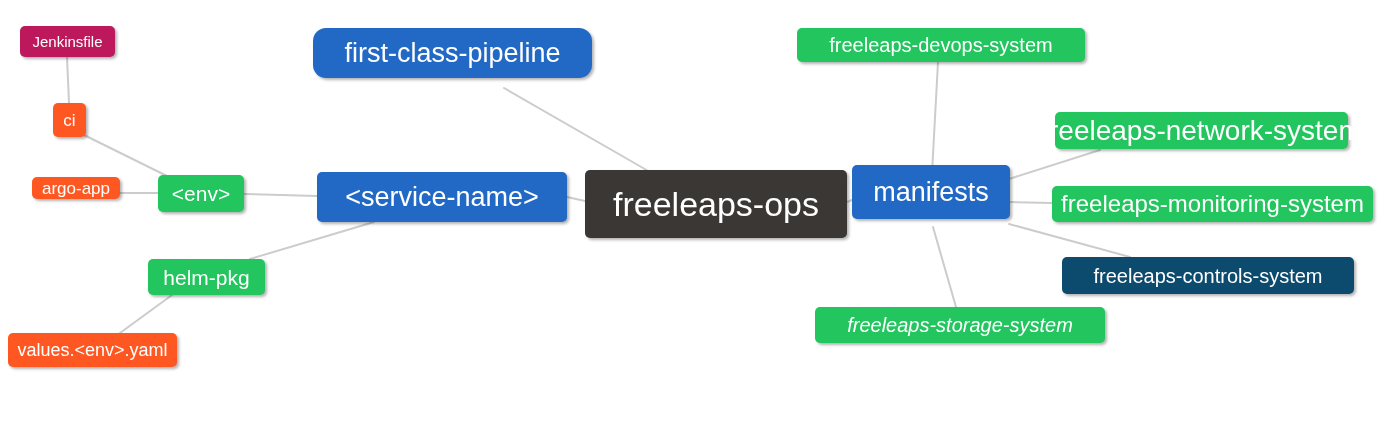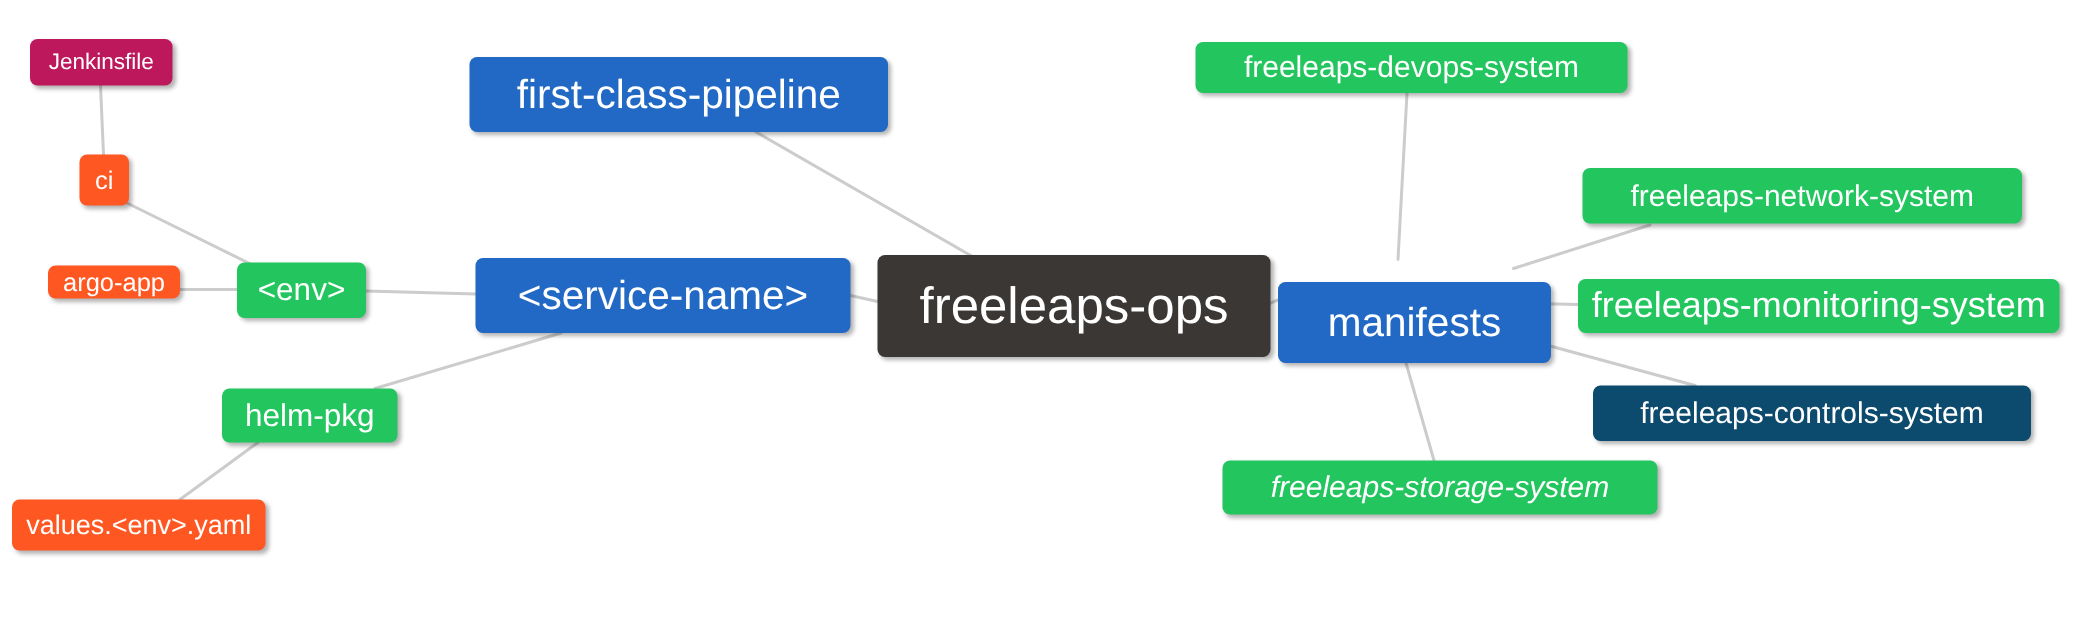--- a/index.html
+++ b/index.html
@@ -59,23 +59,23 @@
       <line x1="933" y1="227" x2="956" y2="307"></line>
     </g>
   </svg>
 
   <div class="node" style="left: 20px; top: 26px; width: 95px; height: 31px; font-size: 15px; background-color: #be185d;">Jenkinsfile</div>
   <div class="node" style="left: 53px; top: 103px; width: 33px; height: 34px; font-size: 17px; background-color: rgb(255, 87, 34);">ci</div>
   <div class="node" style="left: 32px; top: 177px; width: 88px; height: 22px; font-size: 17px; background-color: rgb(255, 87, 34);">argo-app</div>
   <div class="node" style="left: 158px; top: 175px; width: 86px; height: 37px; font-size: 21px; background-color: rgb(34, 197, 94);">&lt;env&gt;</div>
   <div class="node" style="left: 148px; top: 259px; width: 117px; height: 36px; font-size: 21px; background-color: rgb(34, 197, 94);">helm-pkg</div>
   <div class="node" style="left: 8px; top: 333px; width: 169px; height: 34px; font-size: 18px; background-color: rgb(255, 87, 34);">values.&lt;env&gt;.yaml</div>
-  <div class="node" style="left: 313px; top: 38px; width: 279px; height: 50px; font-size: 27px; background-color: rgb(33, 105, 196);">first-class-pipeline</div>
+  <div class="node" style="left: 313px; top: 28px; width: 279px; height: 50px; font-size: 27px; background-color: rgb(33, 105, 196); border-radius: 13px;">first-class-pipeline</div>
   <div class="node" style="left: 317px; top: 172px; width: 250px; height: 50px; font-size: 27px; background-color: rgb(33, 105, 196);">&lt;service-name&gt;</div>
   <div class="node" style="left: 585px; top: 170px; width: 262px; height: 68px; font-size: 34px; background-color: rgb(59, 55, 52);">freeleaps-ops</div>
-  <div class="node" style="left: 852px; top: 188px; width: 182px; height: 54px; font-size: 27px; background-color: rgb(33, 105, 196);">manifests</div>
+  <div class="node" style="left: 852px; top: 165px; width: 158px; height: 54px; font-size: 27px; background-color: rgb(33, 105, 196);">manifests</div>
   <div class="node" style="left: 797px; top: 28px; width: 288px; height: 34px; font-size: 20px; background-color: rgb(34, 197, 94);">freeleaps-devops-system</div>
-  <div class="node" style="left: 1055px; top: 112px; width: 293px; height: 37px; font-size: 20px; background-color: rgb(34, 197, 94);">freeleaps-network-system</div>
+  <div class="node" style="left: 1055px; top: 112px; width: 293px; height: 37px; font-size: 28px; background-color: rgb(34, 197, 94);">freeleaps-network-system</div>
   <div class="node" style="left: 1052px; top: 186px; width: 321px; height: 36px; font-size: 24px; background-color: rgb(34, 197, 94);">freeleaps-monitoring-system</div>
   <div class="node" style="left: 1062px; top: 257px; width: 292px; height: 37px; font-size: 20px; background-color: #0c4a6e;">freeleaps-controls-system</div>
   <div class="node" style="left: 815px; top: 307px; width: 290px; height: 36px; font-size: 20px; background-color: rgb(34, 197, 94); font-style: italic;">freeleaps-storage-system</div>
 
 </div>
 
 </body></html>

